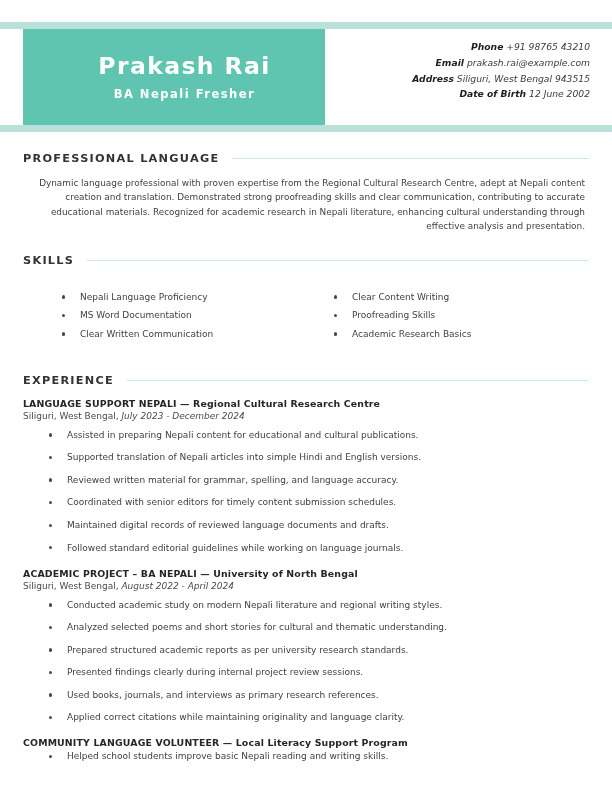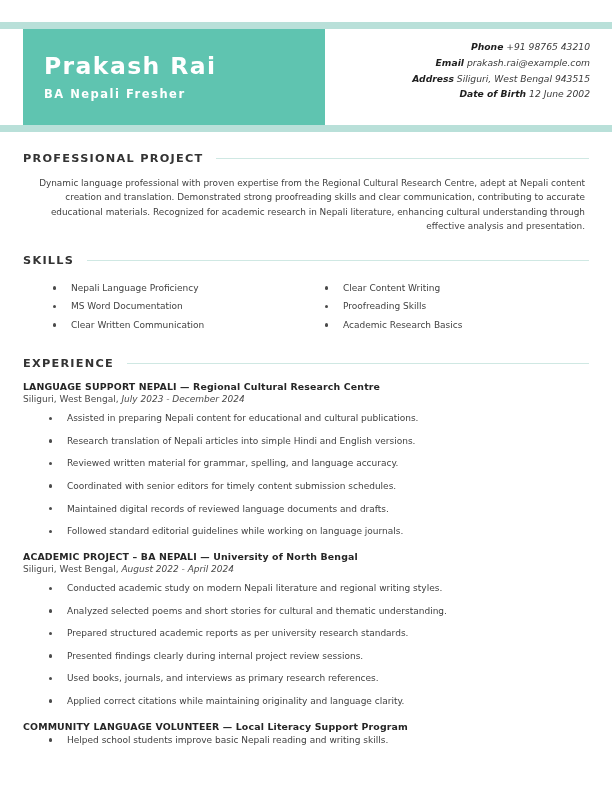--- a/index.html
+++ b/index.html
@@ -48,20 +48,21 @@
     left: 23px;
     top: 0;
     width: 302px;
     height: 96px;
     background: #5fc4b0;
     box-sizing: border-box;
     display: flex;
     flex-direction: column;
     justify-content: center;
     padding-left: 21px;
+    text-align: center;
   }
   .name {
     color: #ffffff;
     font-size: 23.5px;
     font-weight: bold;
     letter-spacing: 1.4px;
     line-height: 1.15;
     white-space: nowrap;
   }
   .subtitle {
@@ -119,21 +120,21 @@
   }
 
   
   .skills-cols {
     display: flex;
     padding-left: 22px;
   }
   .skills-col { width: 50%; }
   ul.bullets {
     list-style: none;
-    margin: 4px;
+    margin: 13px;
     padding: 0;
   }
   ul.bullets li {
     position: relative;
     padding-left: 22px;
     font-size: 9px;
     line-height: 1.45;
     color: #3f3f3f;
     margin-bottom: 5.5px;
   }
@@ -221,21 +222,21 @@
       </div>
     </div>
 
     <div class="accent-bar-bottom"></div>
   </div>
 
   <div class="content">
 
     <div class="section">
       <div class="section-head">
-        <div class="section-title">PROFESSIONAL PROJECT</div>
+        <div class="section-title">PROFESSIONAL LANGUAGE</div>
         <div class="section-rule"></div>
       </div>
       <div class="summary-text">Dynamic language professional with proven expertise from the Regional Cultural Research Centre, adept at Nepali content creation and translation. Demonstrated strong proofreading skills and clear communication, contributing to accurate educational materials. Recognized for academic research in Nepali literature, enhancing cultural understanding through effective analysis and presentation.</div>
     </div>
 
     <div class="section">
       <div class="section-head">
         <div class="section-title">SKILLS</div>
         <div class="section-rule"></div>
       </div>
@@ -265,21 +266,21 @@
 
       <div class="job">
         <div class="job-title">LANGUAGE SUPPORT NEPALI — Regional Cultural Research Centre</div>
         <div class="job-meta">
           <span>Siliguri, West Bengal,</span>
           <span class="ital">July 2023 - December 2024</span>
         </div>
       </div>
       <ul class="job-bullets">
         <li>Assisted in preparing Nepali content for educational and cultural publications.</li>
-        <li>Research translation of Nepali articles into simple Hindi and English versions.</li>
+        <li>Supported translation of Nepali articles into simple Hindi and English versions.</li>
         <li>Reviewed written material for grammar, spelling, and language accuracy.</li>
         <li>Coordinated with senior editors for timely content submission schedules.</li>
         <li>Maintained digital records of reviewed language documents and drafts.</li>
         <li>Followed standard editorial guidelines while working on language journals.</li>
       </ul>
 
       <div class="job">
         <div class="job-title">ACADEMIC PROJECT – BA NEPALI — University of North Bengal</div>
         <div class="job-meta">
           <span>Siliguri, West Bengal,</span>

